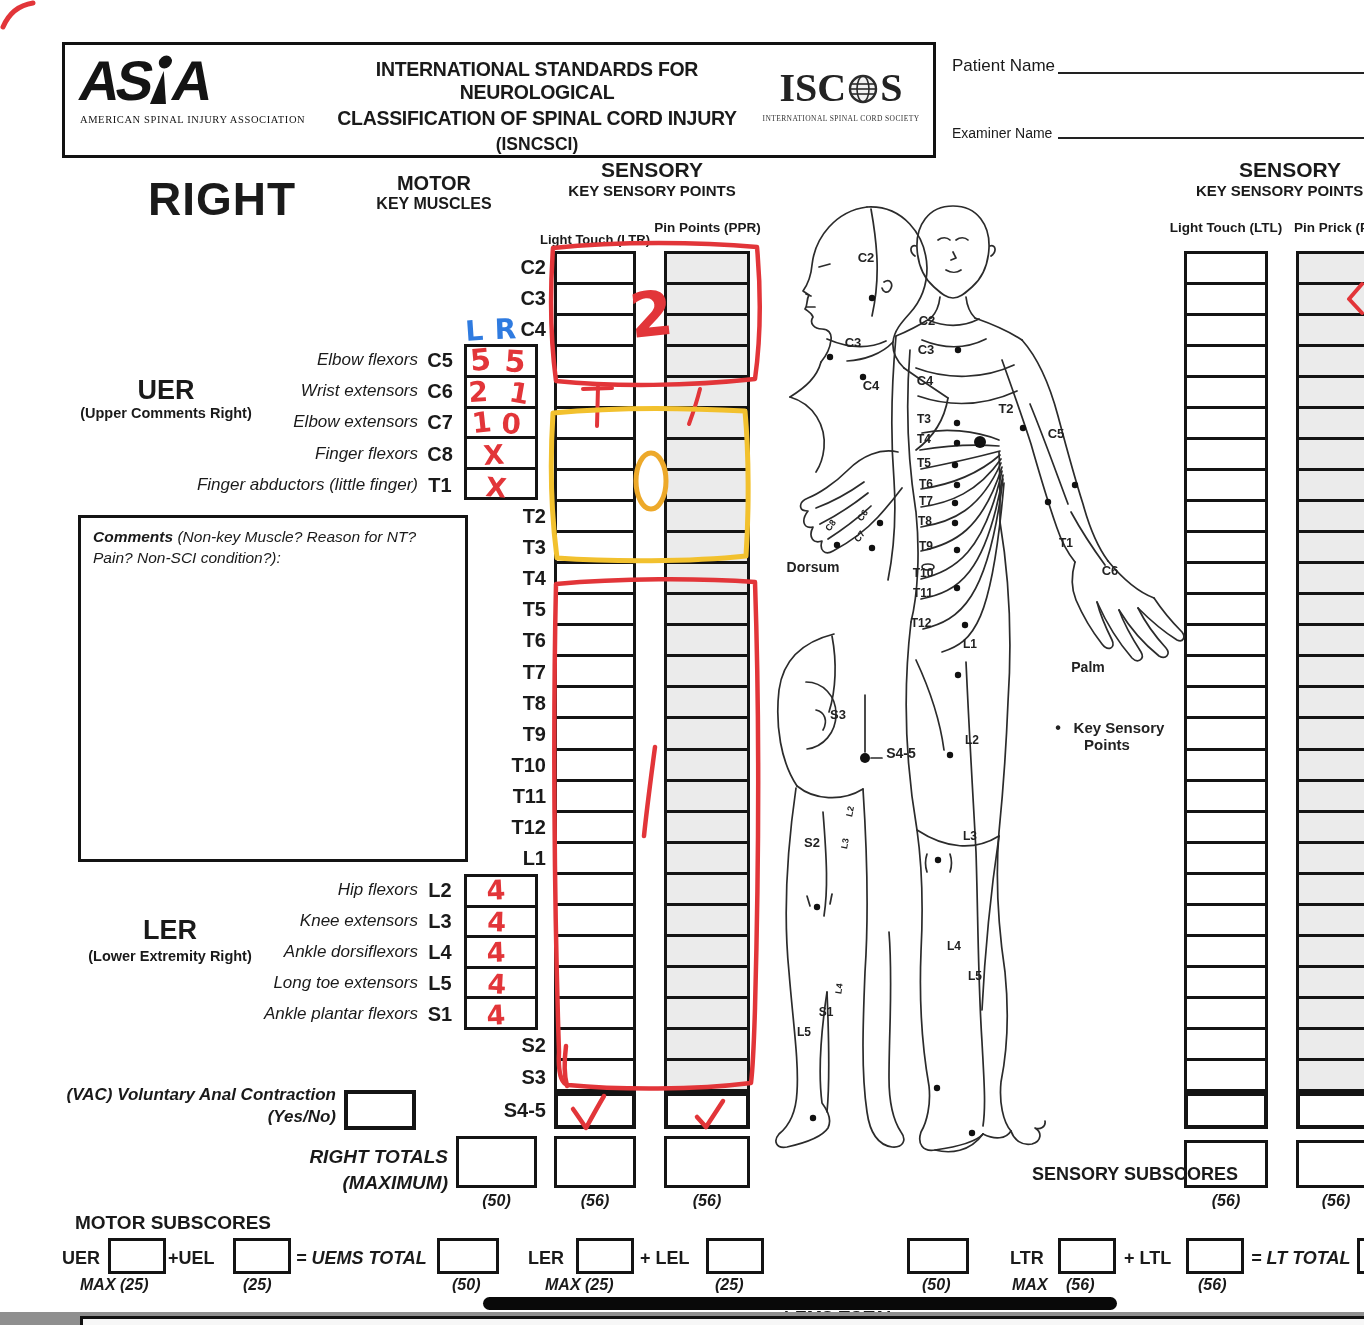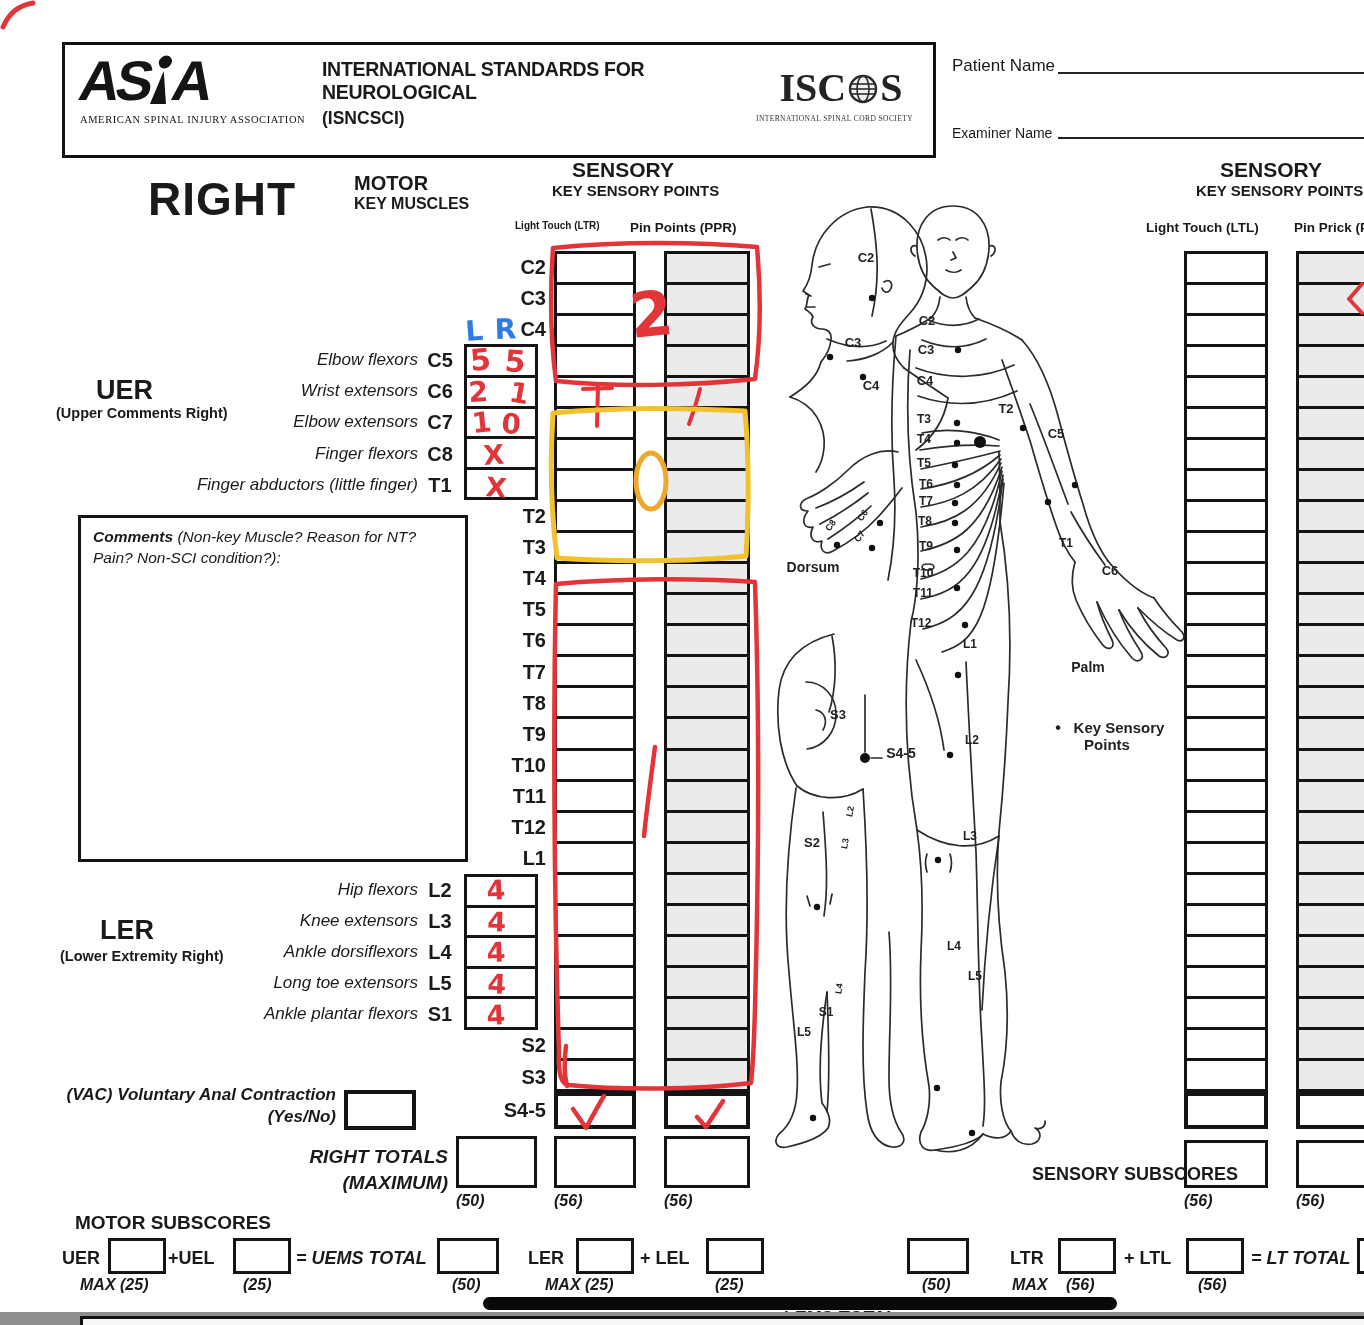--- a/index.html
+++ b/index.html
@@ -1,21 +1,21 @@
 <!DOCTYPE html>
 <html><head>
 <meta charset="utf-8">
 <style>
   html,body{margin:0;padding:0;background:#ddd;}
   .page{position:relative;width:1364px;height:1325px;background:#fff;overflow:hidden;
         font-family:"Liberation Sans",sans-serif;color:#1a1a1a;}
   .abs{position:absolute;}
   .b{font-weight:bold;}
   .i{font-style:italic;}
-  .ctr{}
+  .ctr{text-align:center;}
   .rgt{text-align:right;}
   .hdrbox{position:absolute;left:62px;top:42px;width:874px;height:116px;border:3px solid #111;box-sizing:border-box;background:#fff;}
   .cellcol{position:absolute;display:flex;flex-direction:column;border:3px solid #141414;box-sizing:border-box;background:#fff;}
   .cellcol .cell{flex:1;border-bottom:3px solid #141414;}
   .cellcol .cell:last-child{border-bottom:none;}
   .graybg{background:#ebebeb;}
   .fbox{position:absolute;border:3px solid #141414;box-sizing:border-box;background:#fff;}
   .fbox.th{border-width:4px;}
   .lvl{position:absolute;font-weight:bold;font-size:20px;height:24px;line-height:24px;}
   .muscle{position:absolute;font-style:italic;font-size:17px;height:24px;line-height:24px;white-space:nowrap;text-align:right;}
@@ -40,20 +40,21 @@
         <circle cx="11" cy="8" r="6.5" fill="#141414"></circle>
         <path d="M11 17 L3 50 L19 50 Z" fill="#141414"></path>
       </svg>
       <span>A</span>
     </div>
     <div style="font-family:'Liberation Serif',serif;font-size:10.5px;letter-spacing:0.6px;margin-top:4px;color:#141414;">AMERICAN SPINAL INJURY ASSOCIATION</div>
   </div>
 
   <div class="abs ctr" style="left:322px;top:58px;width:430px;">
     <div class="b" style="font-size:19.5px;letter-spacing:-0.3px;">INTERNATIONAL STANDARDS FOR NEUROLOGICAL</div>
+    <div class="b" style="font-size:19.5px;letter-spacing:-0.3px;margin-top:3px;">CLASSIFICATION OF SPINAL CORD INJURY</div>
     <div class="b" style="font-size:17.5px;margin-top:4px;">(ISNCSCI)</div>
   </div>
 
   <div class="abs" style="left:756px;top:64px;width:170px;">
     <div style="display:flex;align-items:center;justify-content:center;font-family:'Liberation Serif',serif;font-weight:bold;font-size:40px;color:#232323;">
       <span>ISC</span>
       <svg width="32" height="32" viewBox="0 0 32 32" style="margin:2px 1px 0 1px;">
         <circle cx="16" cy="16" r="13" fill="#f2f2f2" stroke="#2b2b2b" stroke-width="2.4"></circle>
         <ellipse cx="16" cy="16" rx="6" ry="13" fill="none" stroke="#2b2b2b" stroke-width="1.6"></ellipse>
         <line x1="4" y1="11" x2="28" y2="11" stroke="#2b2b2b" stroke-width="1.6"></line>
@@ -74,21 +75,21 @@
     <div style="flex:1;border-bottom:2px solid #222;margin:0 0 2px 6px;height:20px;"></div>
   </div>
 
   <div class="abs b" style="left:148px;top:172px;font-size:46px;letter-spacing:1px;">RIGHT</div>
 
   <div class="abs b ctr" style="left:354px;top:172px;width:160px;font-size:20px;">MOTOR</div>
   <div class="abs b ctr" style="left:354px;top:195px;width:160px;font-size:16px;">KEY MUSCLES</div>
 
   <div class="abs b ctr" style="left:572px;top:158px;width:160px;font-size:21px;">SENSORY</div>
   <div class="abs b ctr" style="left:552px;top:182px;width:200px;font-size:15px;">KEY SENSORY POINTS</div>
-  <div class="abs b ctr" style="left:515px;top:220px;width:160px;font-size:10px;">Light Touch (LTR)</div>
+  <div class="abs b ctr" style="left:515px;top:232px;width:160px;font-size:13px;">Light Touch (LTR)</div>
   <div class="abs b ctr" style="left:630px;top:220px;width:155px;font-size:13.5px;">Pin Points (PPR)</div>
 
   <div class="abs b ctr" style="left:1220px;top:158px;width:140px;font-size:21px;">SENSORY</div>
   <div class="abs b" style="left:1196px;top:182px;width:220px;font-size:15px;">KEY SENSORY POINTS</div>
   <div class="abs b ctr" style="left:1146px;top:220px;width:160px;font-size:13.5px;">Light Touch (LTL)</div>
   <div class="abs b" style="left:1294px;top:220px;width:140px;font-size:13.5px;">Pin Prick (PPL)</div>
 
   <div class="abs b ctr" style="left:96px;top:375px;width:140px;font-size:27px;">UER</div>
   <div class="abs b ctr" style="left:56px;top:405px;width:220px;font-size:14.5px;">(Upper Comments Right)</div>
   <div class="abs b ctr" style="left:100px;top:915px;width:140px;font-size:27px;">LER</div>

